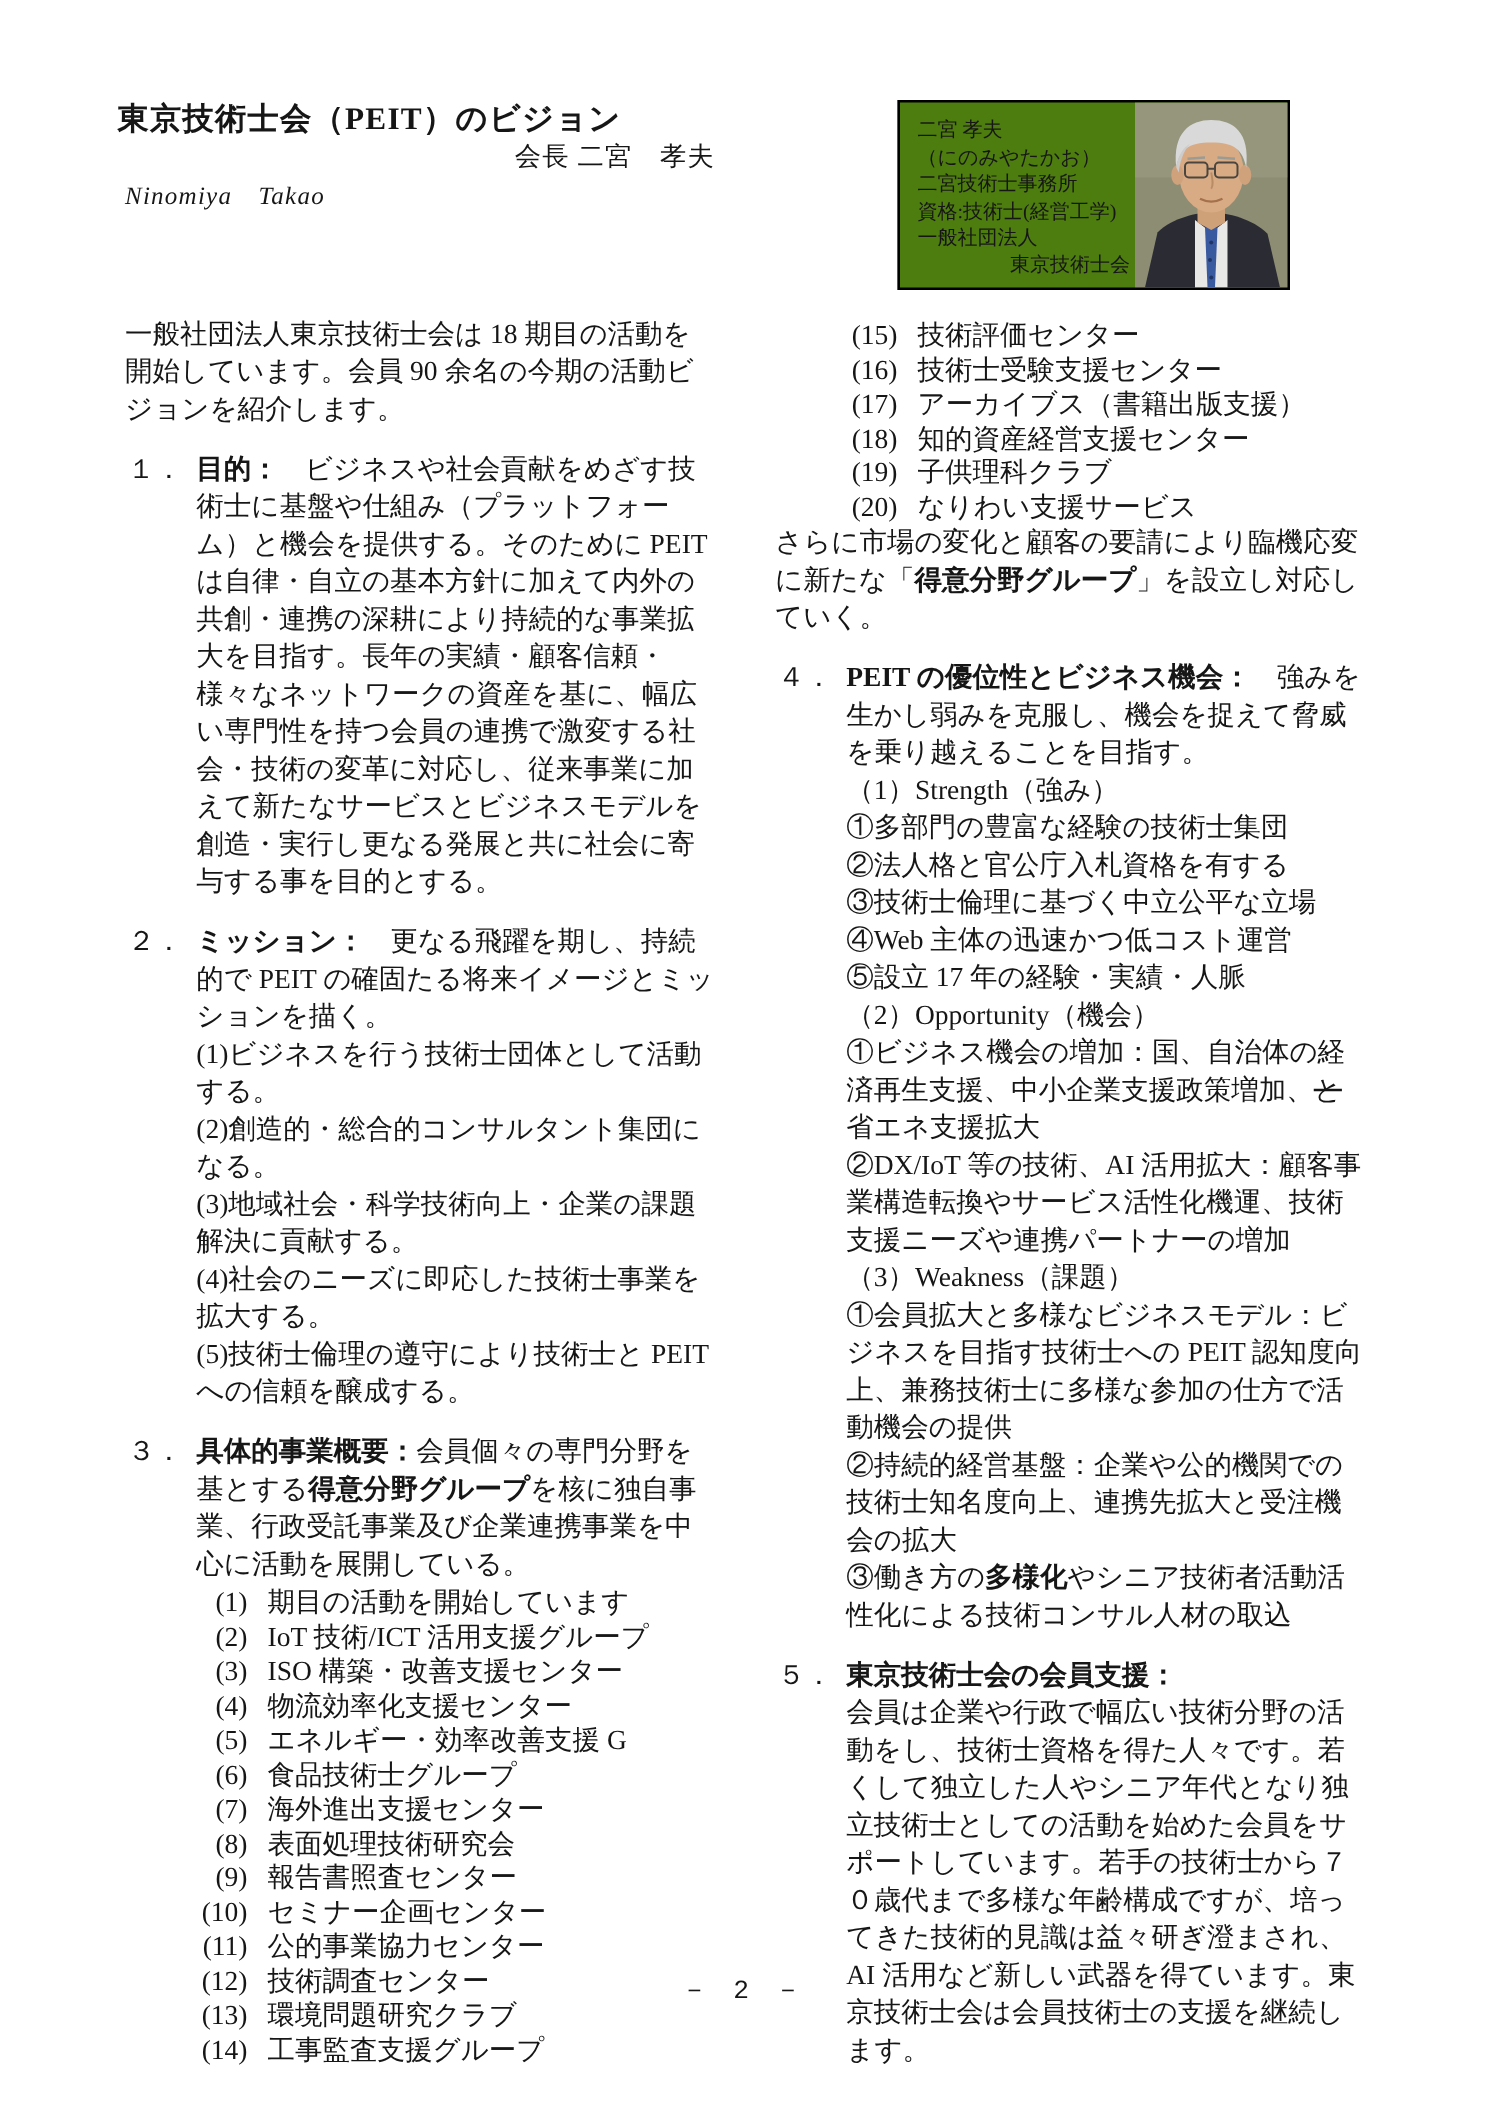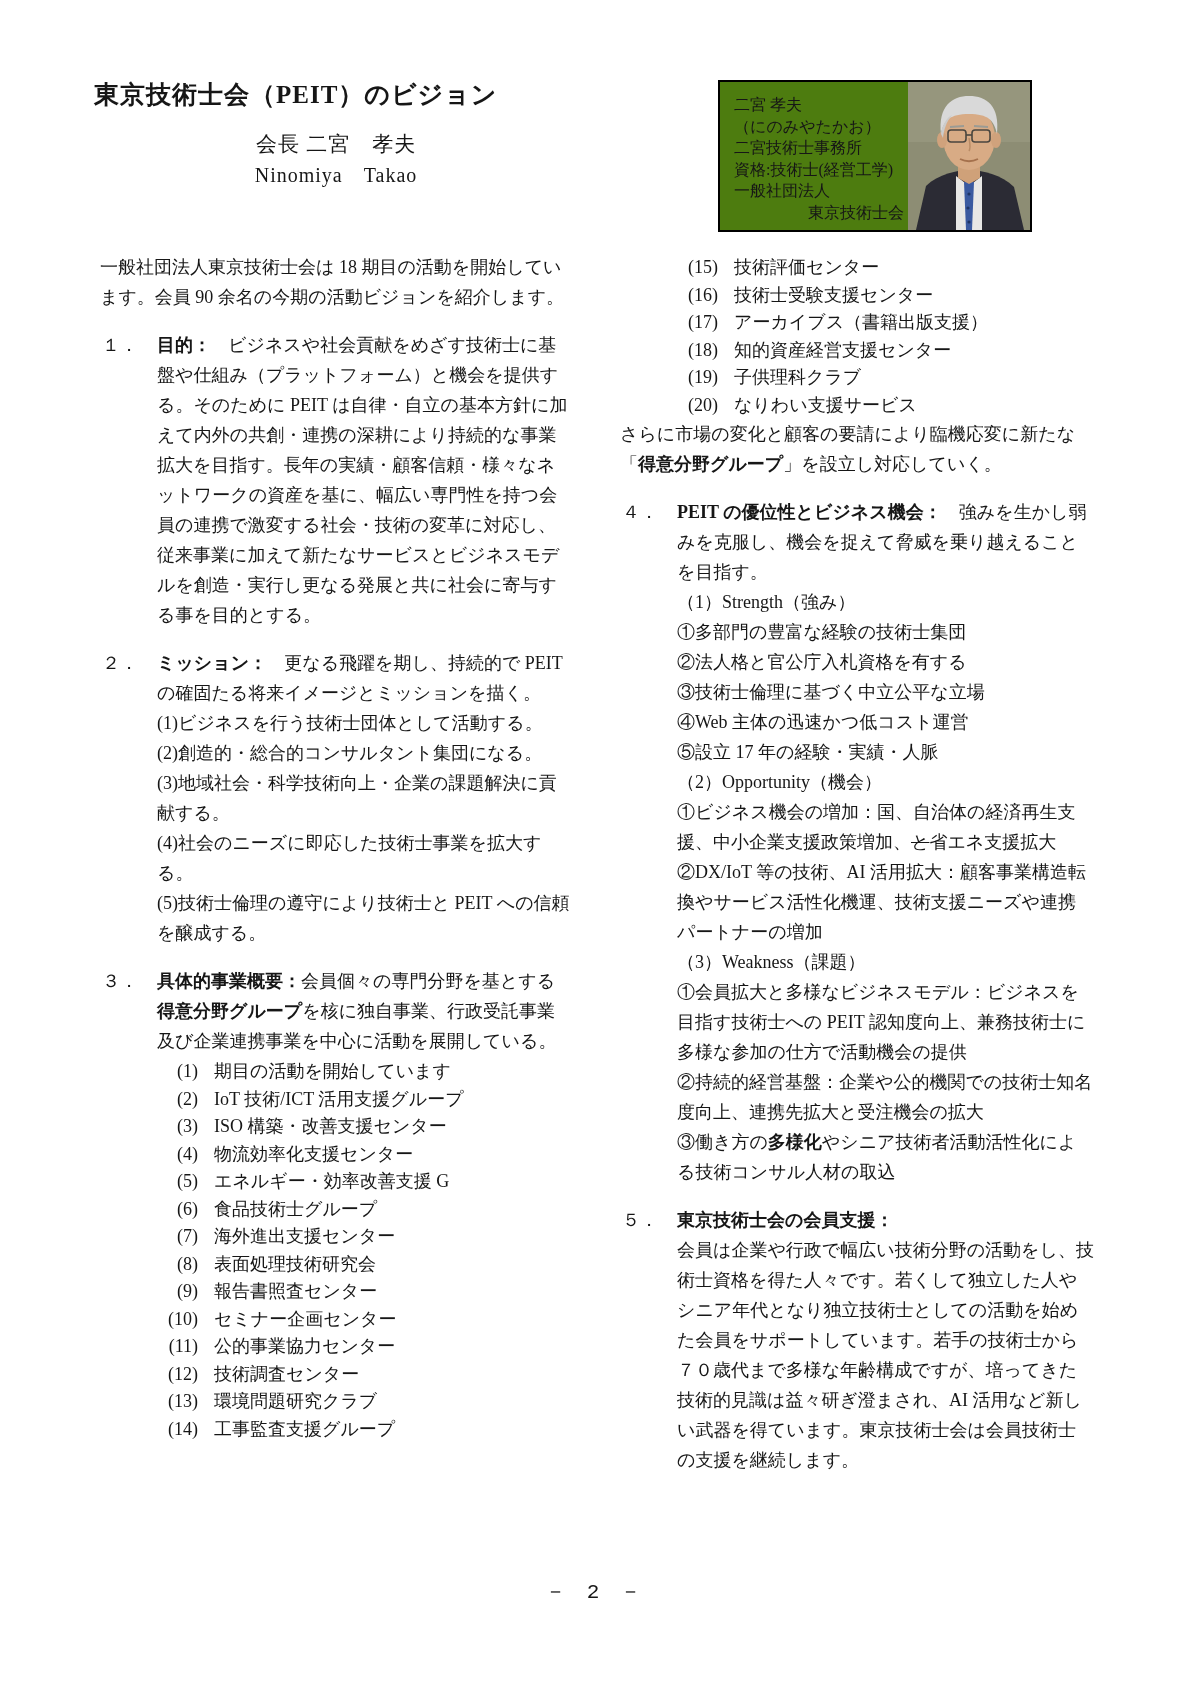--- a/index.html
+++ b/index.html
@@ -9,34 +9,34 @@
     font-family:"Liberation Serif","DejaVu Serif",serif;
     color:#161616;
     overflow:hidden;
     position:relative;
   }
   .page{box-sizing:border-box;width:1190px;height:1683px;padding:36px 96px 0 100px;position:relative;}
 
   
   .header{position:relative;height:166px;}
   .doc-title{font-size:25px;font-weight:bold;letter-spacing:1px;margin:42px 0 0 -6px;}
-  .byline{width:472px;text-align:center;font-size:21px;margin-top:19px;letter-spacing:1px;}
-  .byline-romaji{width:472px;text-align:center;font-size:20px;margin-top:4px;letter-spacing:1px;}
+  .byline{width:472px;text-align:right;font-size:21px;margin-top:0;letter-spacing:1px;}
+  .byline-romaji{width:472px;text-align:left;font-size:20px;margin-top:4px;letter-spacing:1px;font-style:italic;}
 
   .profile-card{
     position:absolute;top:2px;right:62px;width:314px;height:152px;
     border:2px solid #000;background:#4d7c0f;box-sizing:border-box;
   }
   .card-text{position:absolute;left:14px;top:12px;font-size:16px;line-height:21.5px;}
   .card-line.indent{padding-left:74px;}
   .portrait{position:absolute;right:0;top:0;width:122px;height:148px;display:block;}
 
   
   .columns{display:flex;gap:48px;margin-top:8px;}
-  .col{width:472px;flex:none;font-size:18px;line-height:30px;}
+  .col{width:472px;flex:none;font-size:22px;line-height:30px;}
   .col-right{width:474px;}
 
   .intro{margin:0 0 0 0;}
 
   .section{position:relative;padding-left:57px;margin-top:18px;}
   .sec-num{position:absolute;left:2px;top:0;}
   .sec-line{margin:0;}
   .sec-heading{font-weight:bold;}
   .sec-heading.gapped{margin-right:0.95em;}
 

